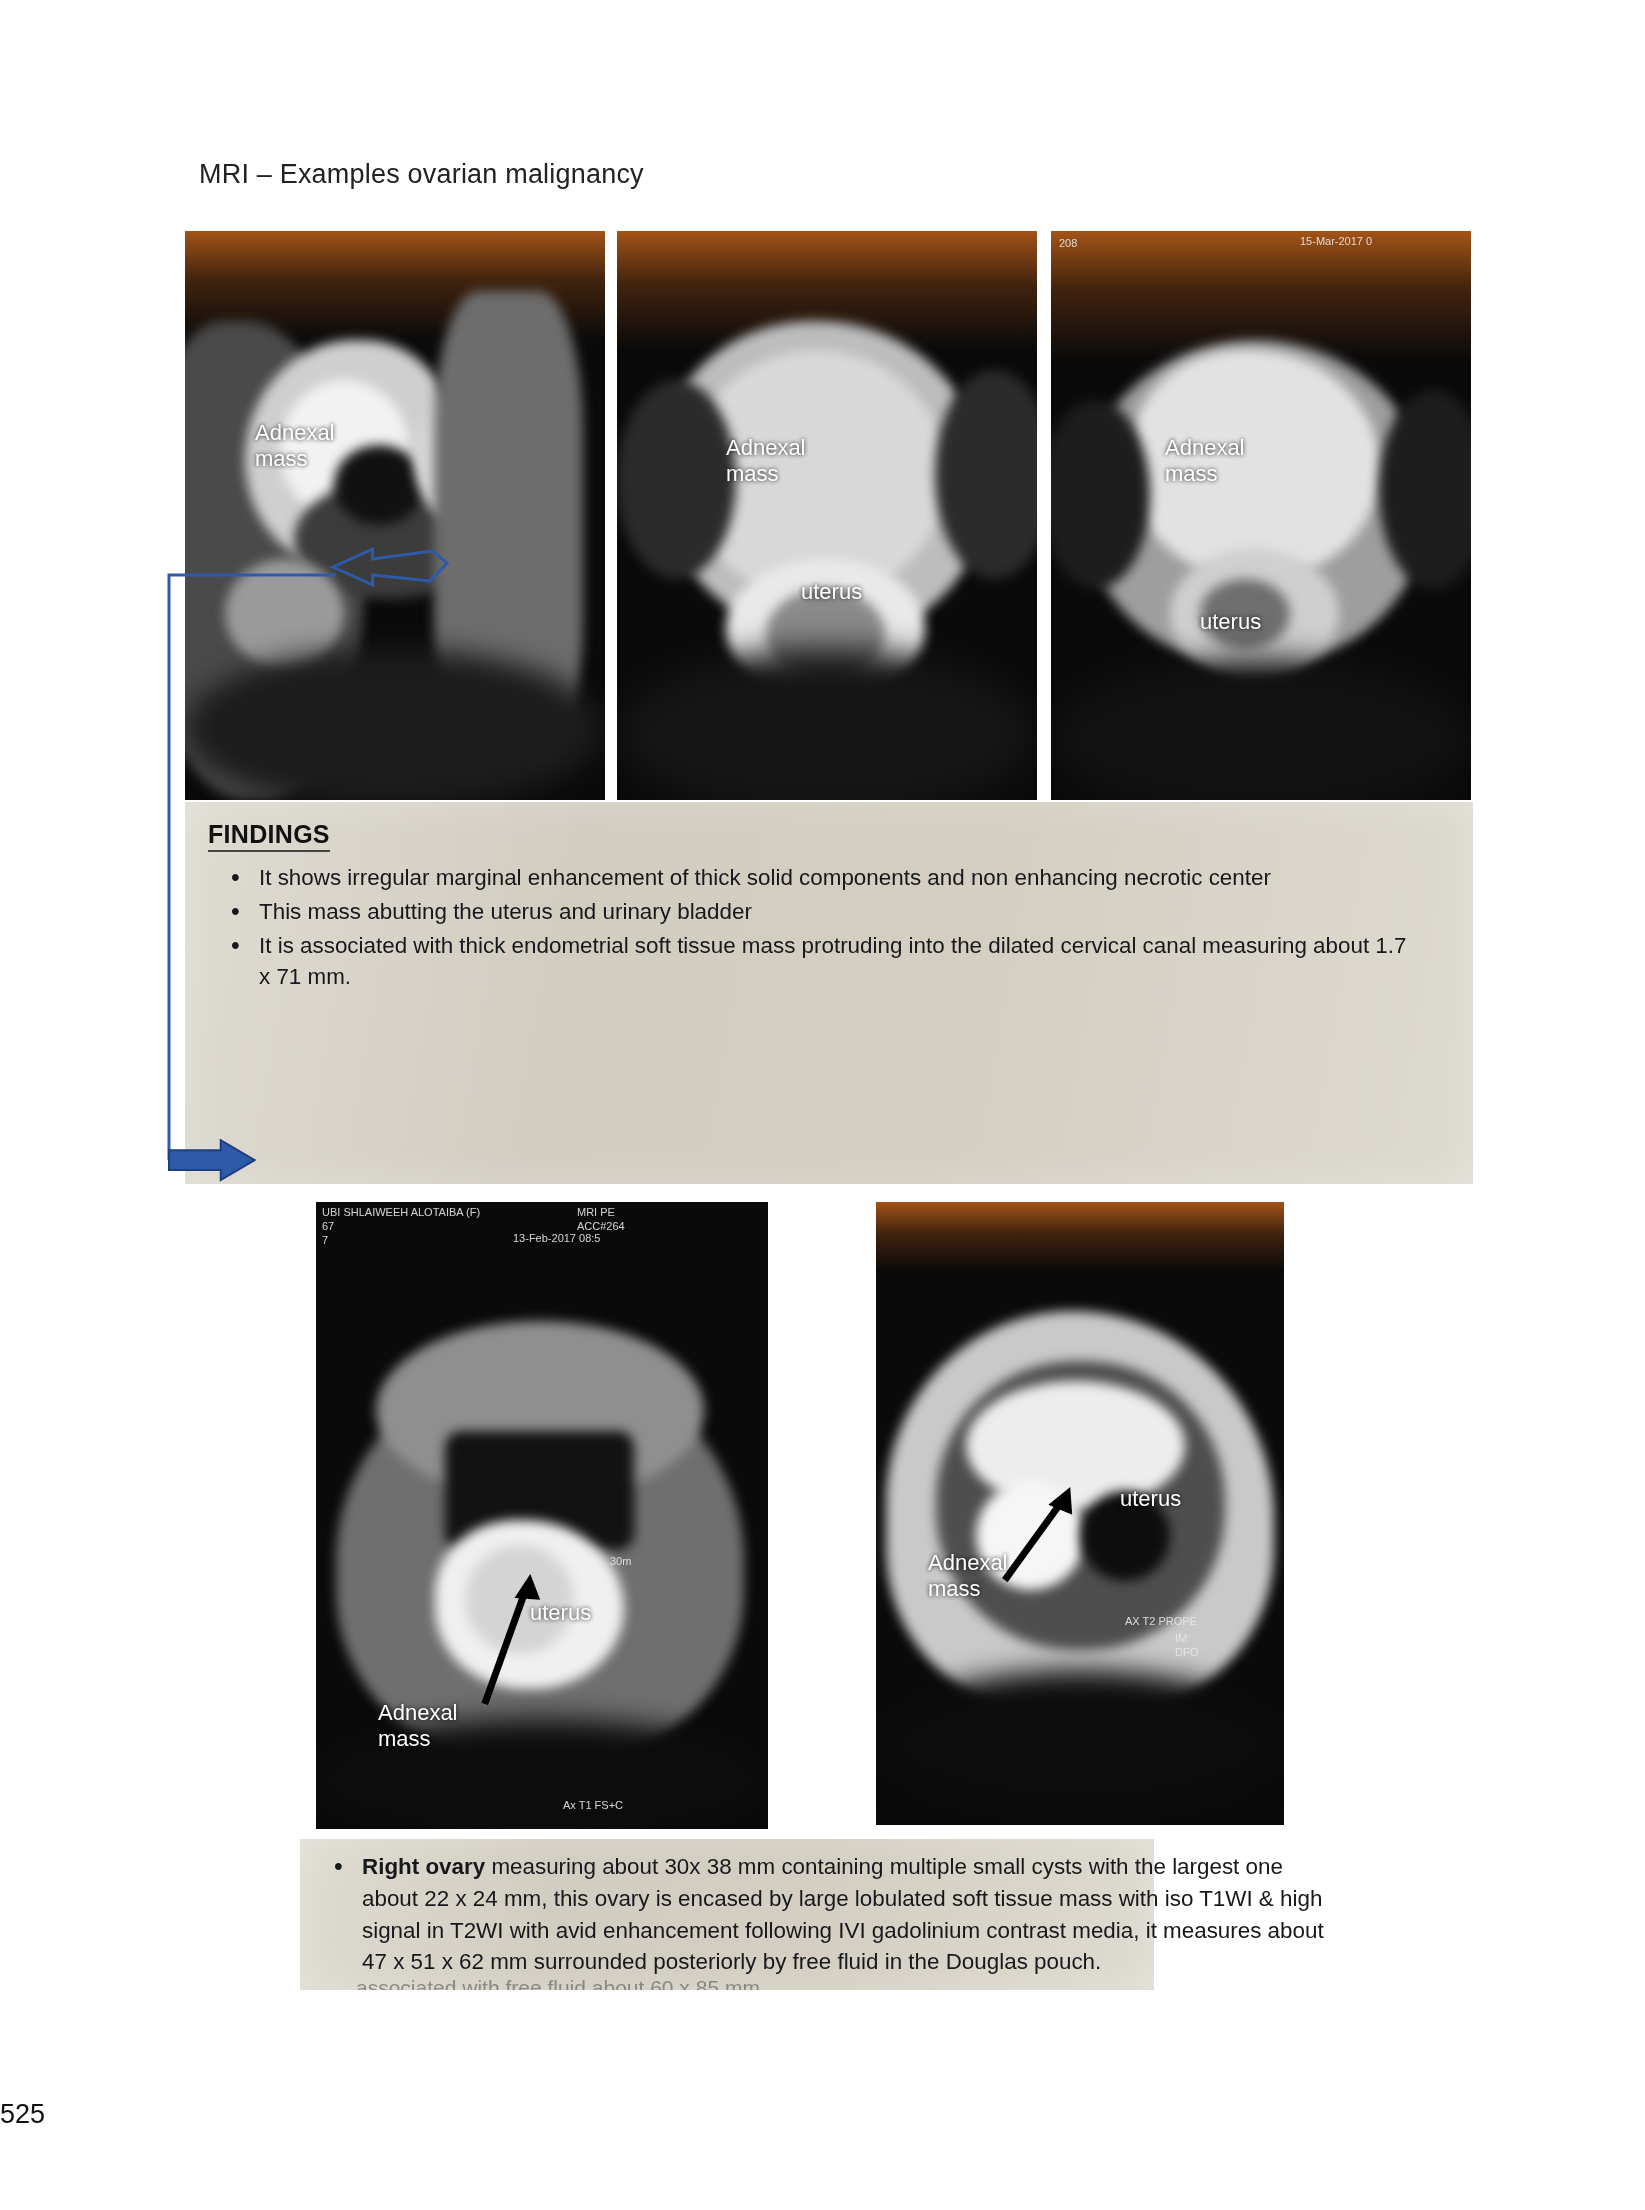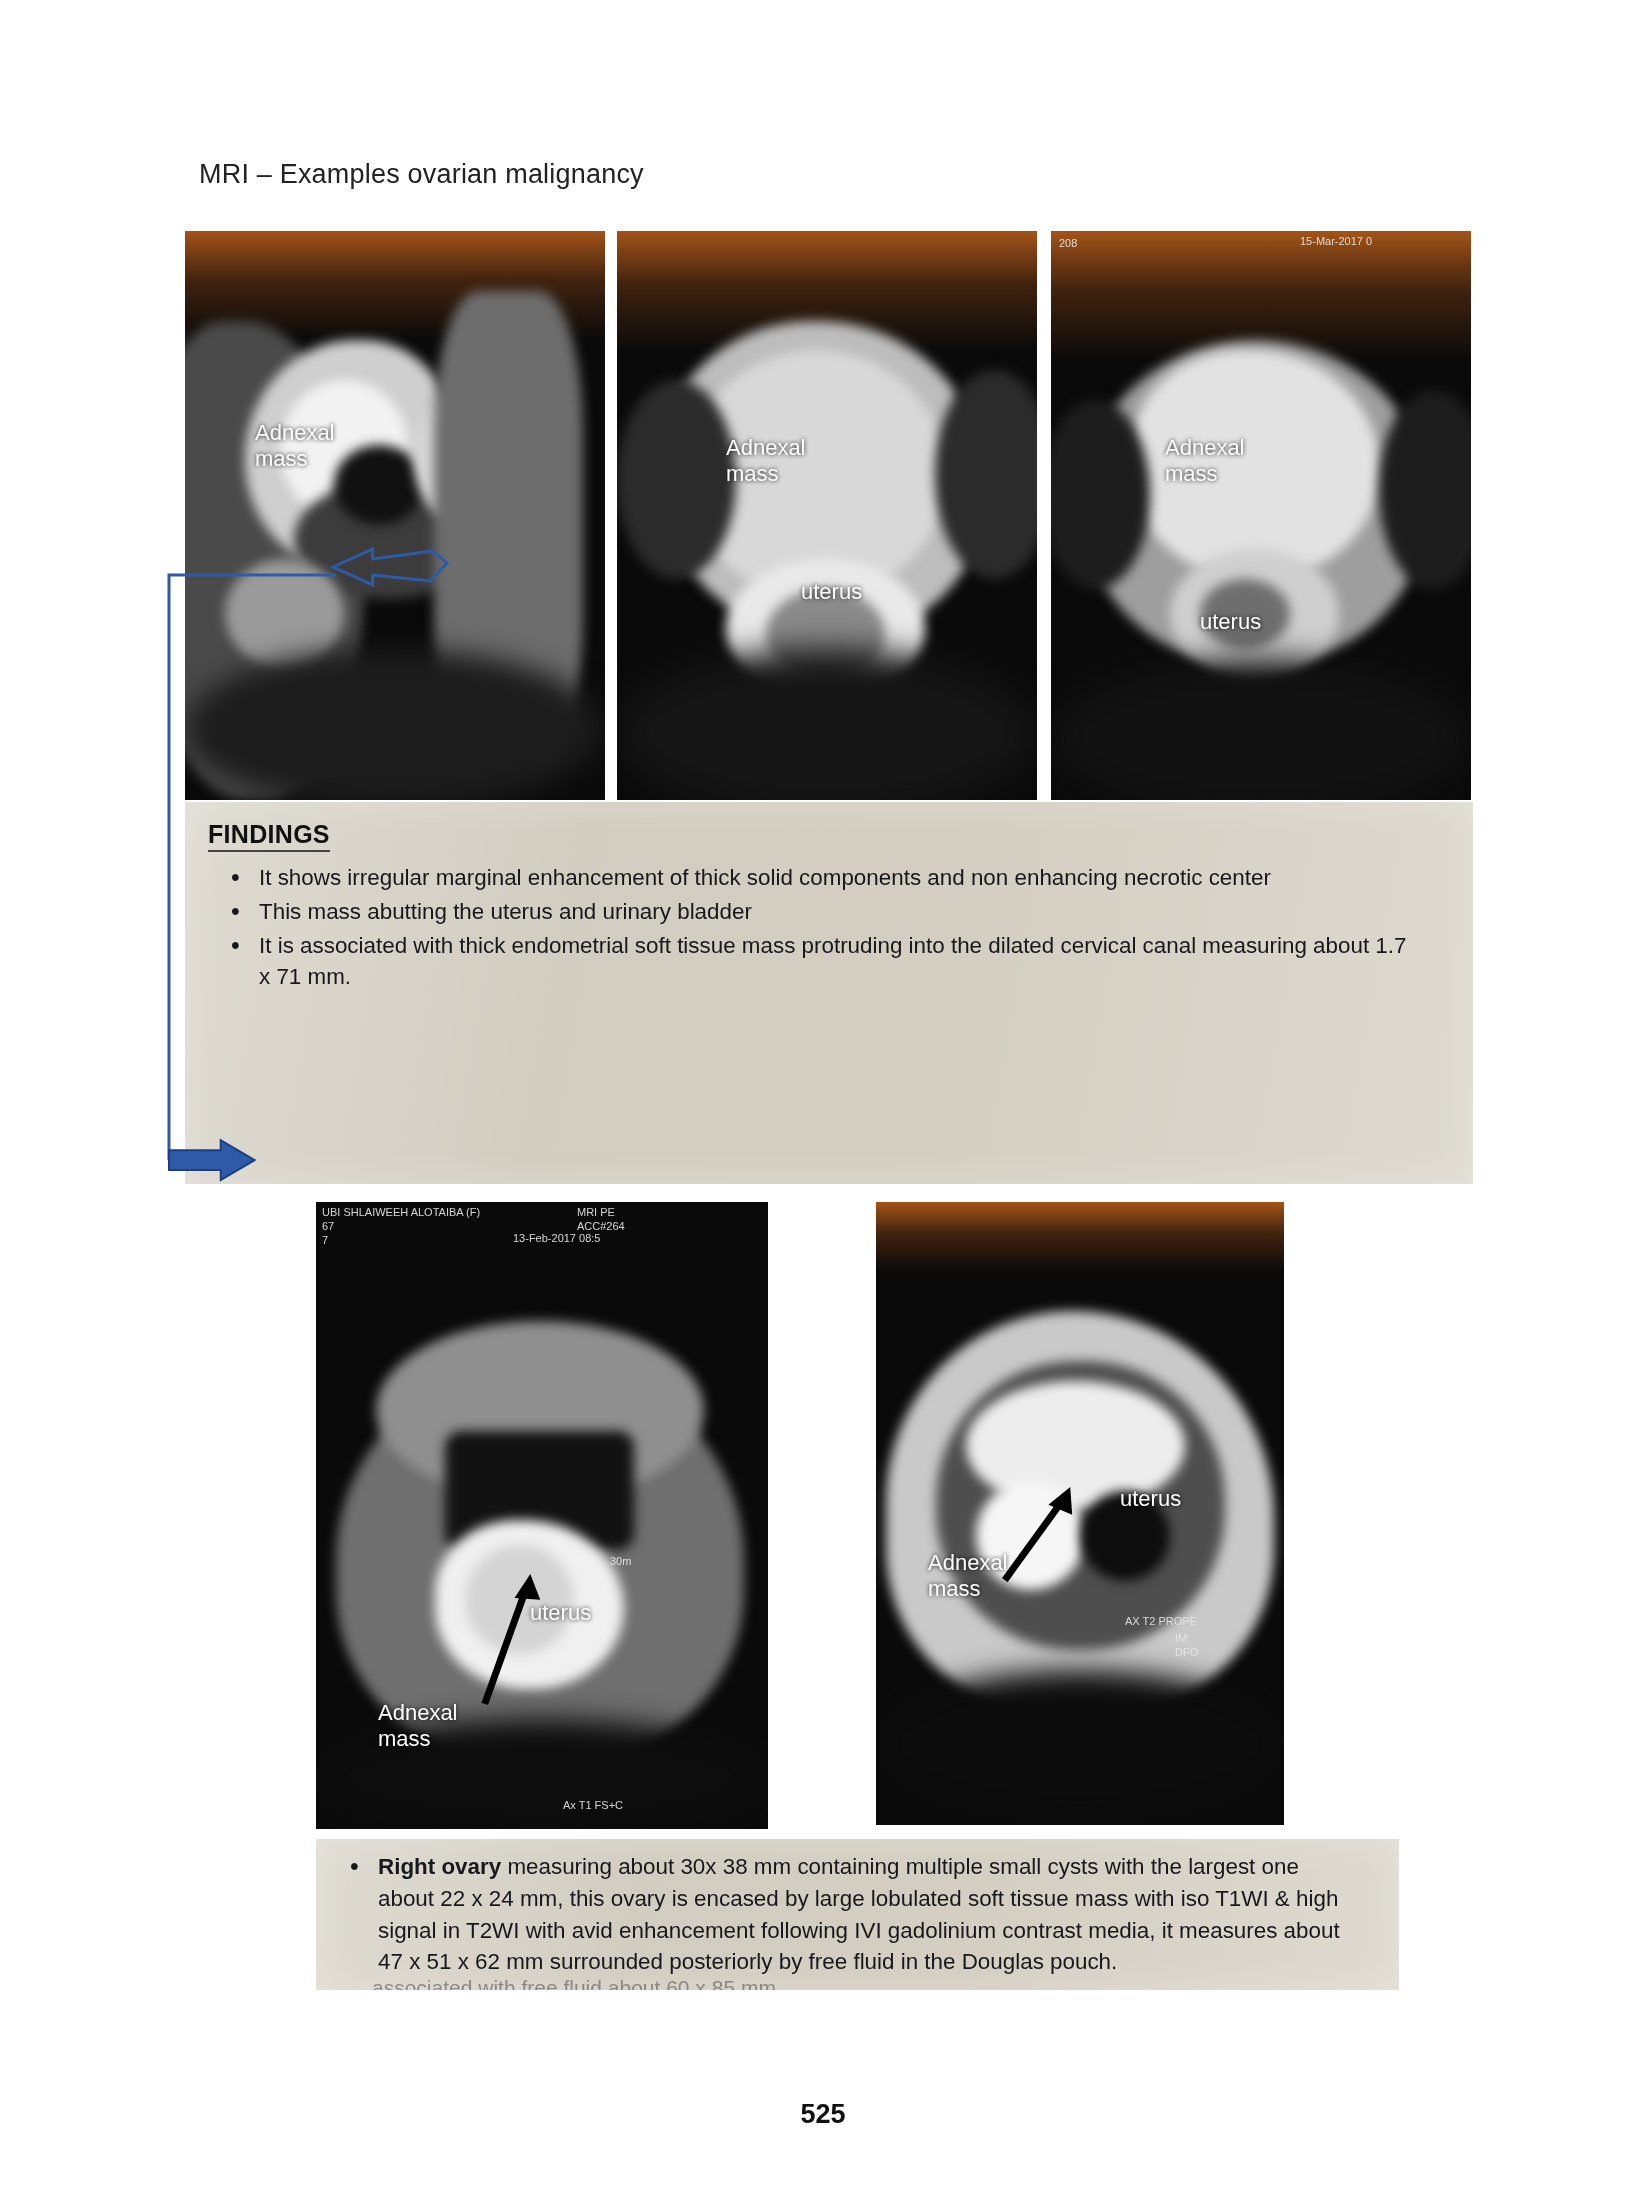--- a/index.html
+++ b/index.html
@@ -134,23 +134,23 @@
   }
 
   
   .connector {
     position: absolute;
     pointer-events: none;
   }
   .page-number {
     position: absolute;
     width: 100%;
-    text-align: center;
-    font-family: "Liberation Sans", sans-serif;
-    font-weight: bold;
+    text-align: left;
+    font-family: "Liberation Sans", sans-serif;
+    font-weight: normal;
     font-size: 27px;
     color: #111;
   }
 </style>
 </head>
 <body>
 
 <div class="page">
 
   <div class="slide-title">MRI – Examples ovarian malignancy</div>
@@ -258,21 +258,21 @@
 DFO</div>
     <div class="label" style="left:244px; top:284px;">uterus</div>
     <div class="label" style="left:52px; top:348px;">Adnexal
 mass</div>
     <svg class="connector" style="left:109px; top:279px; width:109px; height:109px;" viewBox="0 0 110 110">
       <line x1="20" y1="100" x2="78" y2="20" stroke="#000" stroke-width="7"></line>
       <polygon points="86,6 64,24 88,34" fill="#000"></polygon>
     </svg>
   </div>
 
-  <div class="report" style="left:316px; top:1839px; width:1083px; height:151px;">
+  <div class="report" style="left:300px; top:1839px; width:854px; height:151px;">
     <div class="rpt-inner"></div>
     <ul class="rpt-list" style="left:20px; top:12px; width:1005px;">
       <li><span><b>Right ovary</b> measuring about 30x 38 mm containing multiple small cysts with the largest one about 22 x 24 mm, this ovary is encased by large lobulated soft tissue mass with iso T1WI &amp; high signal in T2WI with avid enhancement following IVI gadolinium contrast media, it measures about 47 x 51 x 62 mm surrounded posteriorly by free fluid in the Douglas pouch.</span></li>
     </ul>
     <div class="rpt-cut">associated with free fluid about 60 x 85 mm</div>
   </div>
 
   <div class="page-number" style="top:2099px;">525</div>
 
 </div>

